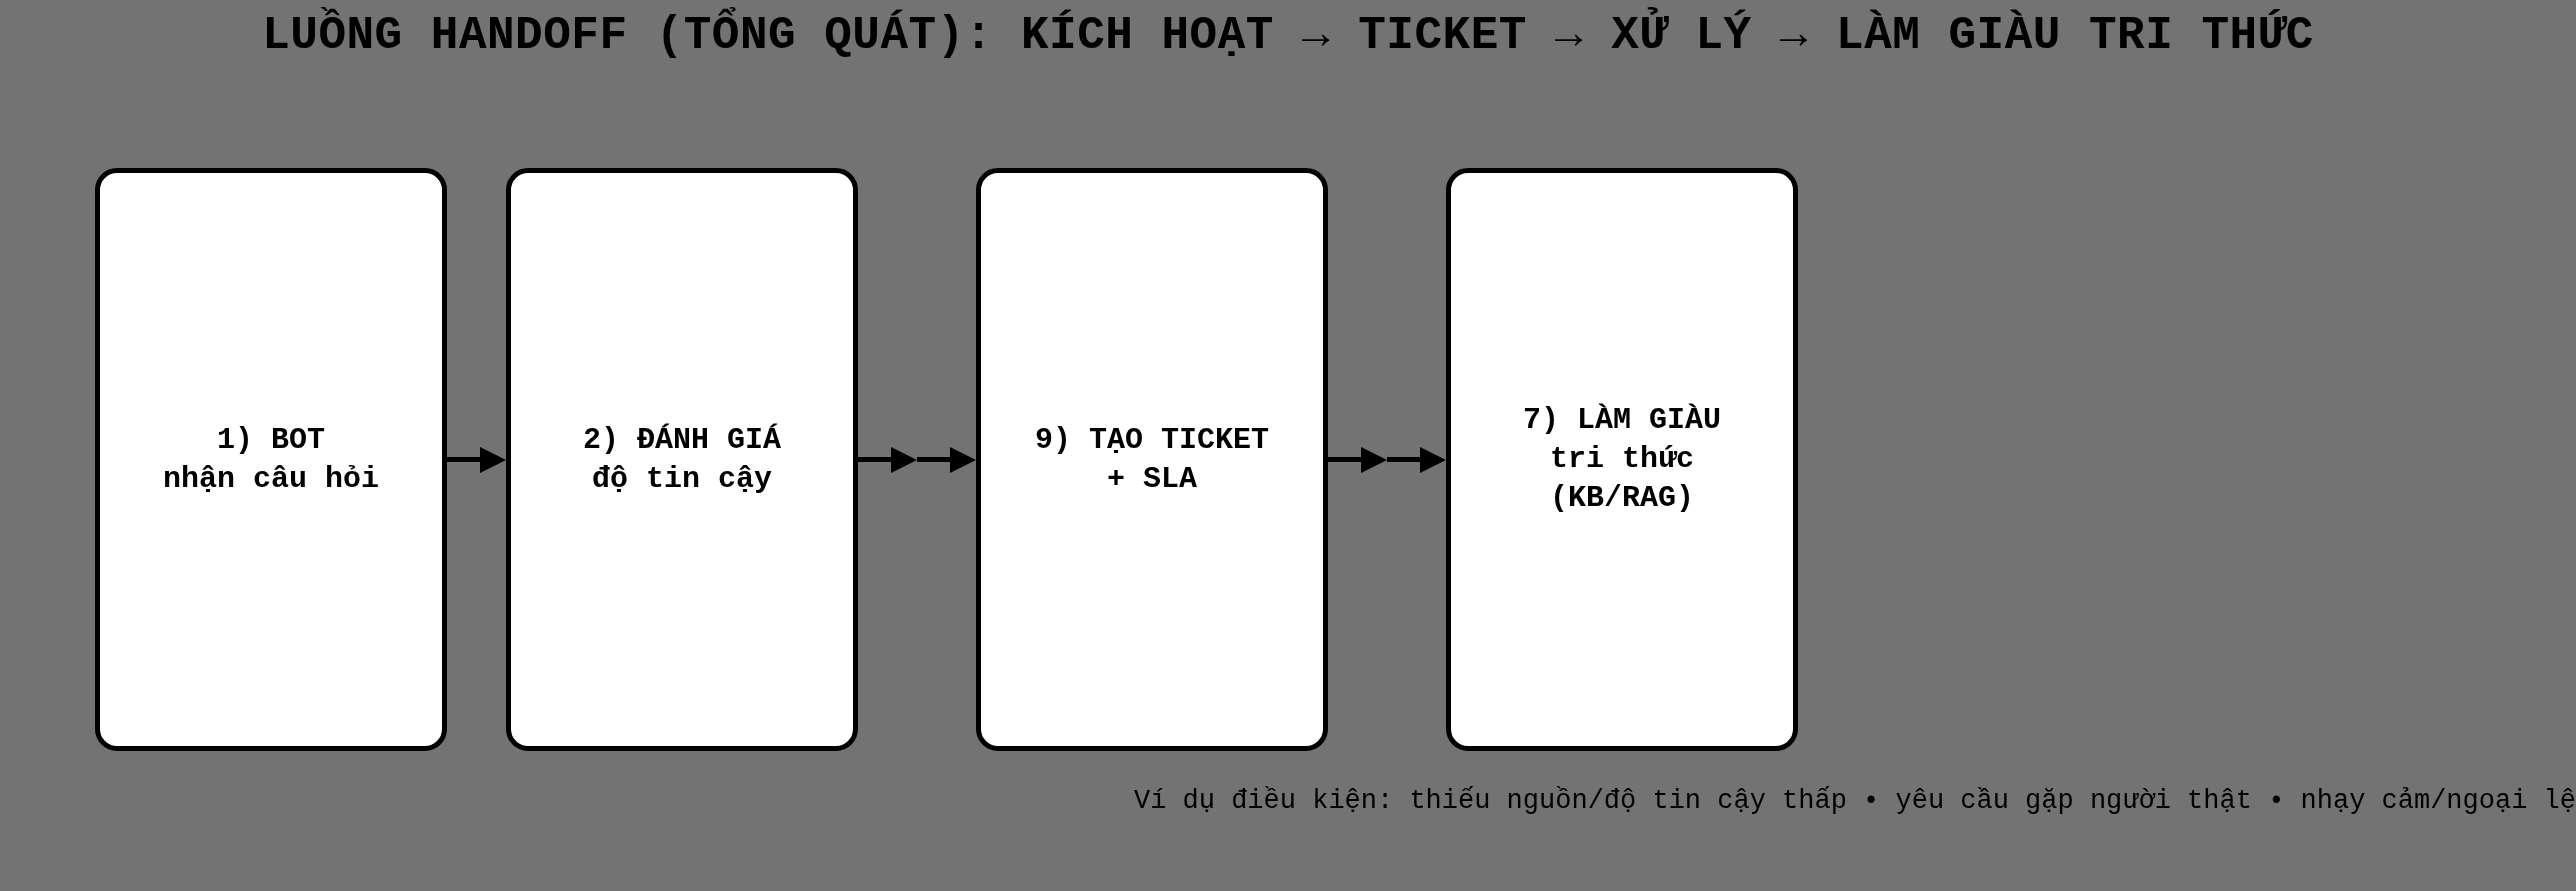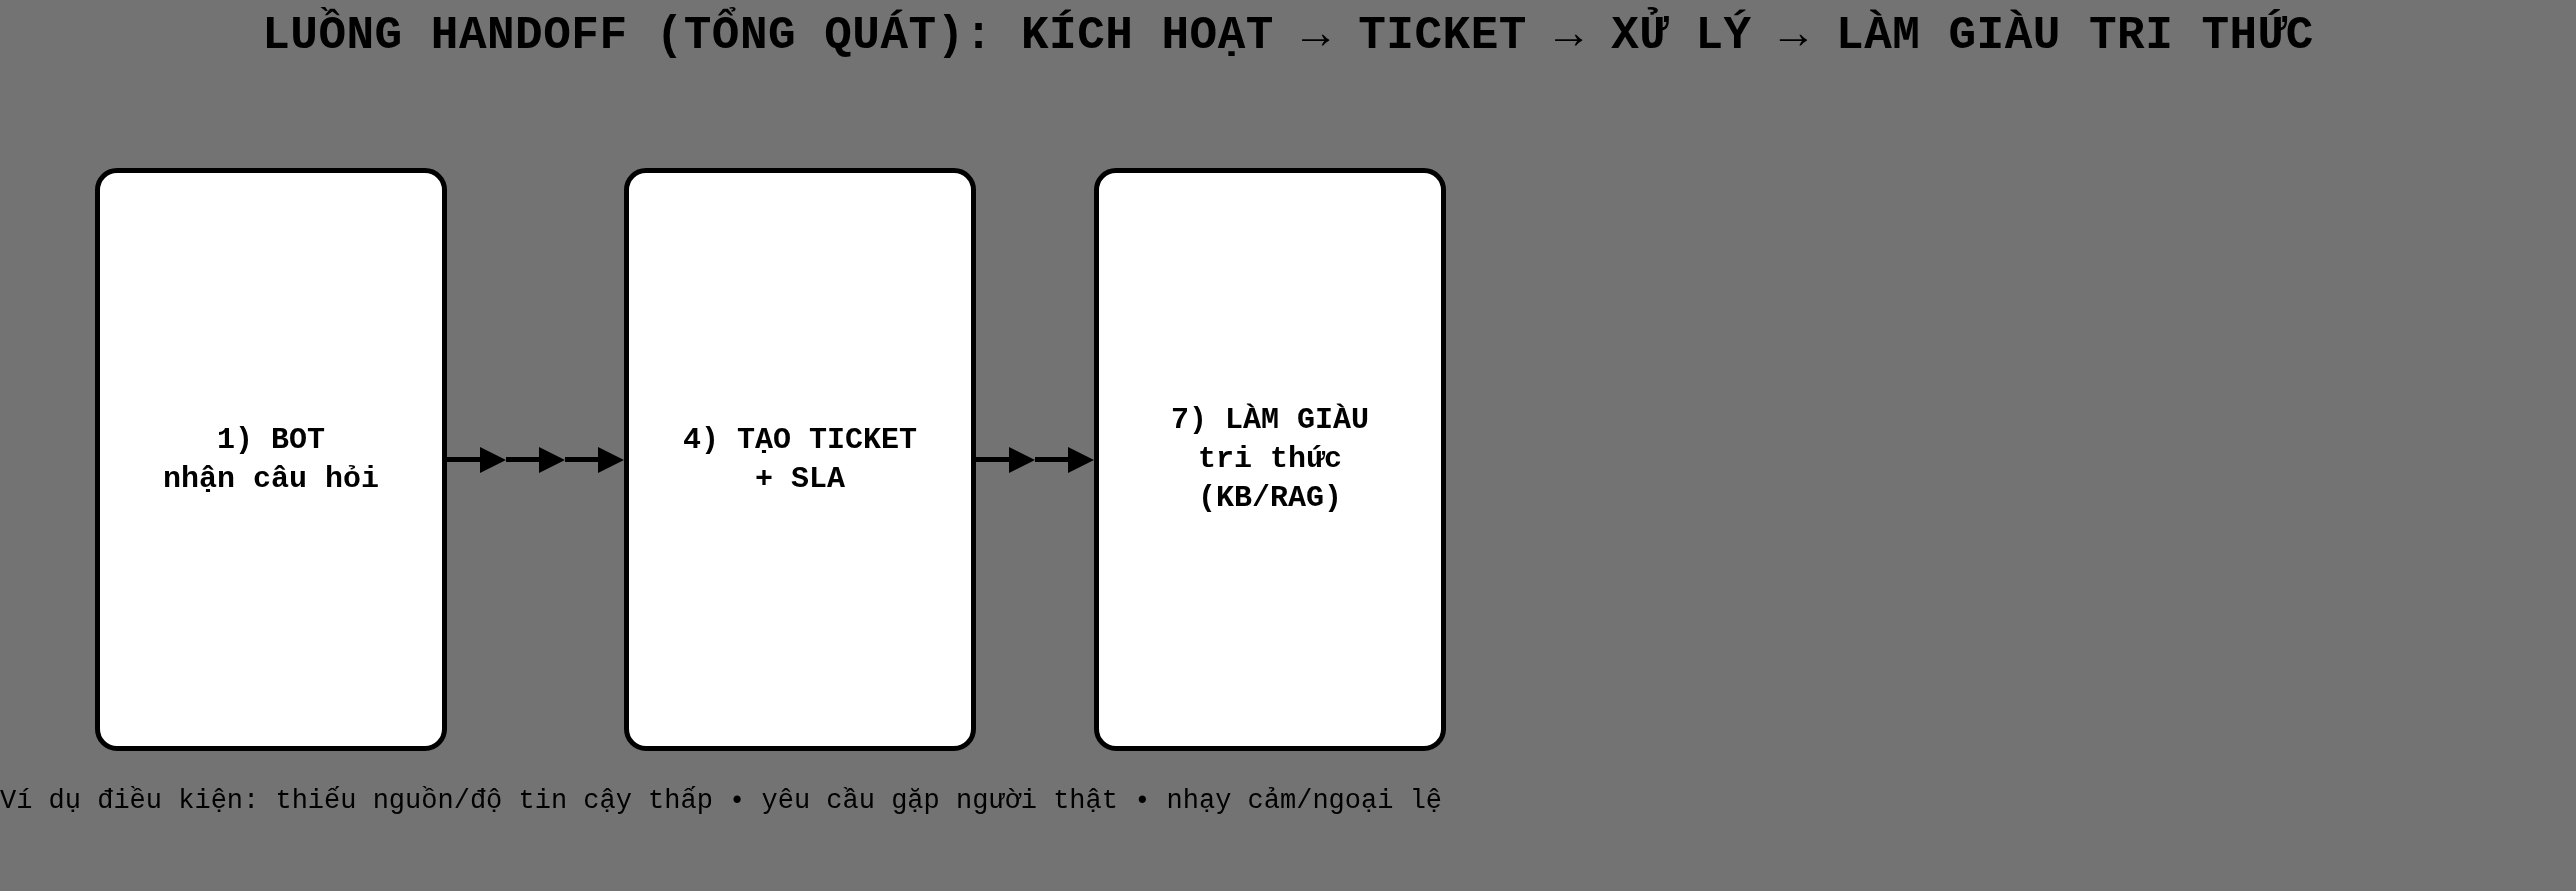--- a/index.html
+++ b/index.html
@@ -67,21 +67,21 @@
     height: 0;
     border-left: 26px solid #000000;
     border-top: 13px solid transparent;
     border-bottom: 13px solid transparent;
   }
   .caption {
     position: absolute;
     top: 786px;
     left: 0;
     width: 100%;
-    text-align: left;
+    text-align: right;
     font-size: 27px;
     font-weight: normal;
     white-space: nowrap;
   }
 </style>
 </head>
 <body>
 
 <div class="canvas">
 
@@ -92,34 +92,38 @@
     <div class="node">
       <div class="node-label">1) BOT
 nhận câu hỏi</div>
     </div>
 
     <div class="arrow">
       <div class="shaft"></div>
       <div class="head"></div>
     </div>
 
+    <div class="node">
+      <div class="node-label">2) ĐÁNH GIÁ
+độ tin cậy</div>
+    </div>
 
     <div class="arrow">
       <div class="shaft"></div>
       <div class="head"></div>
     </div>
 
 
     <div class="arrow">
       <div class="shaft"></div>
       <div class="head"></div>
     </div>
 
     <div class="node">
-      <div class="node-label">4) TẠO TICKET
+      <div class="node-label">9) TẠO TICKET
 + SLA</div>
     </div>
 
     <div class="arrow">
       <div class="shaft"></div>
       <div class="head"></div>
     </div>
 
 
     <div class="arrow">

